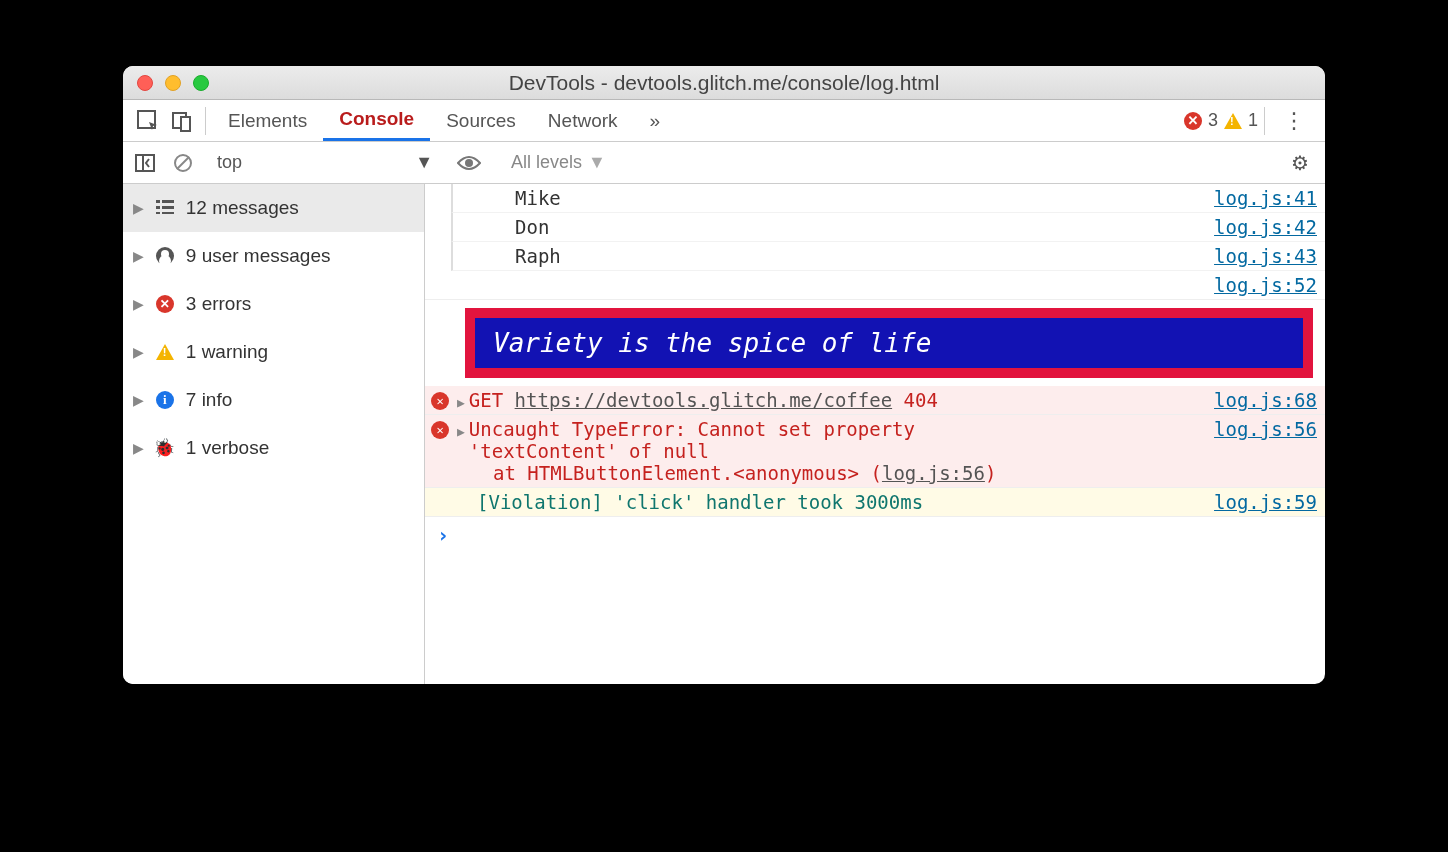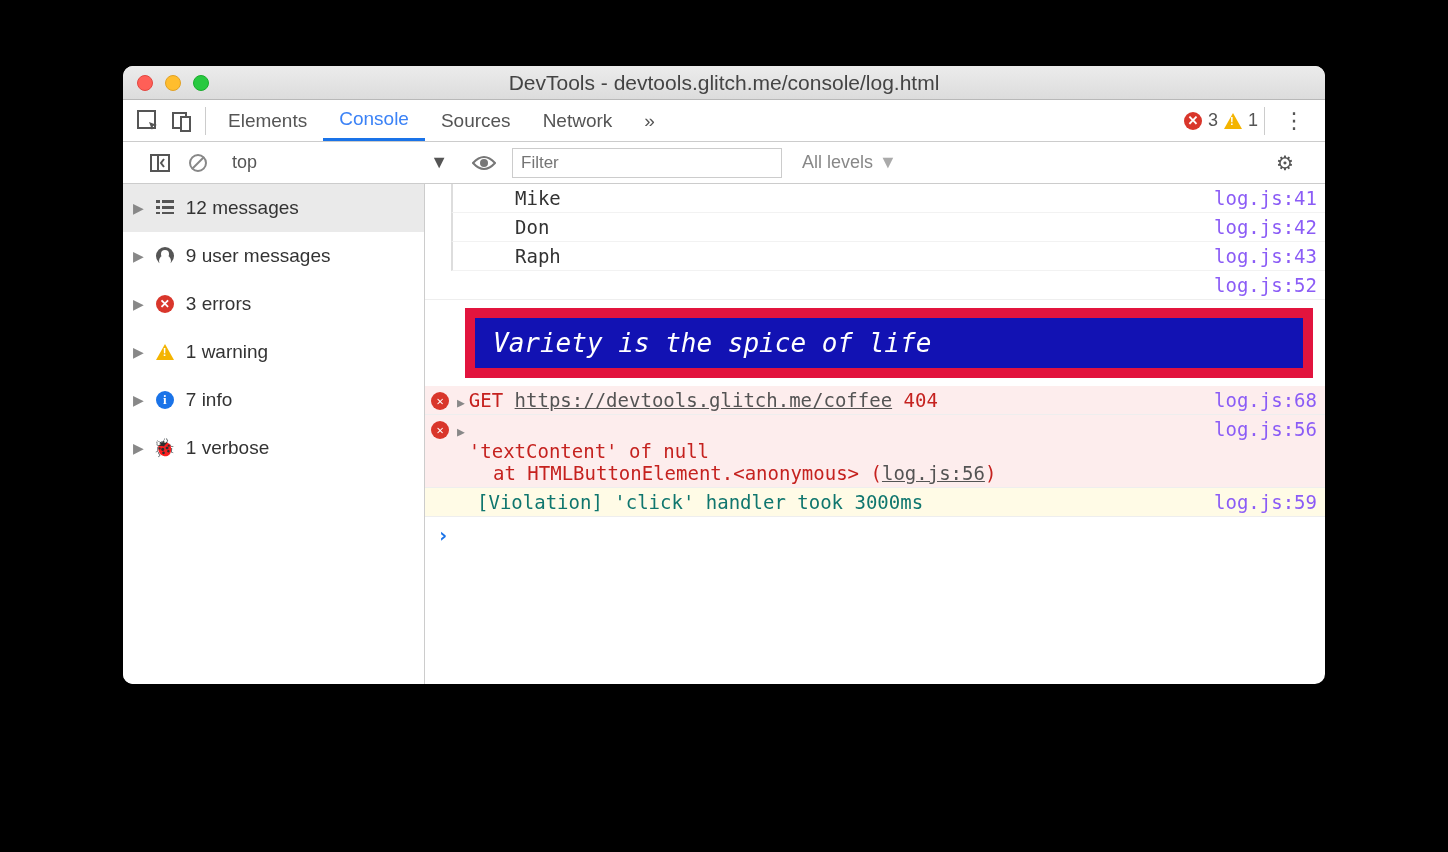--- a/index.html
+++ b/index.html
@@ -40,35 +40,35 @@
     height: 42px;
     border-bottom: 1px solid #ccc;
     display: flex;
     align-items: center;
     font-size: 19px;
     color: #555;
     padding: 0 8px;
   }
   .tabs .iconbtn { width:34px; display:flex; justify-content:center; color:#555;}
   .tabs .tab { padding: 0 16px; height:100%; display:flex; align-items:center; cursor:pointer;}
-  .tabs .tab.active { color:#3b82f6; border-bottom: 3px solid #1a73e8; font-weight:400;}
+  .tabs .tab.active { color:#b91c1c; border-bottom: 3px solid #1a73e8; font-weight:700;}
   .tabs .spacer { flex:1;}
   .tabs .sep { width:1px; height:28px; background:#ccc; margin:0 6px;}
   .errcount { display:flex; align-items:center; gap:6px; font-size:18px; color:#555;}
   .circle-err { width:18px; height:18px; border-radius:50%; background:#d9362b; color:#fff; font-size:13px; display:flex; align-items:center; justify-content:center; font-weight:bold;}
   .tri-warn { width:0;height:0;border-left:9px solid transparent;border-right:9px solid transparent;border-bottom:16px solid #f4b400; position:relative;}
   .tri-warn::after{content:"!";position:absolute;left:-3px;top:2px;font-size:11px;color:#fff;font-weight:bold;}
   .kebab { font-size:22px; padding:0 12px; color:#555;}
   
   .filterrow {
     height: 42px;
     border-bottom: 1px solid #ccc;
     display:flex;
     align-items:center;
-    padding: 0 21px;
+    padding: 0 6px;
     font-size:18px;
     color:#555;
     gap:6px;
   }
   .filterrow .btn { width:32px; display:flex; justify-content:center;}
   .ctx {
     display:flex; align-items:center; justify-content:space-between;
     width:230px; padding:0 8px 0 6px; cursor:pointer;
   }
   .filter-input {
@@ -107,21 +107,21 @@
   .i-bug{width:18px;height:18px;color:#555;display:flex;align-items:center;justify-content:center;font-size:18px;}
   
   .logs {
     flex:1; font-family: Menlo, Consolas, monospace; font-size:19px;
     display:flex; flex-direction:column;
   }
   .row {
     display:flex; align-items:flex-start;
     border-bottom:1px solid #eee; padding:3px 8px 3px 4px;
   }
-  .row .src { margin-left:auto; color:#8b5cf6; white-space:nowrap; padding-left:12px;}
+  .row .src { margin-left:auto; text-decoration:underline; color:#0369a1; white-space:nowrap; padding-left:12px;}
   .row.ind { padding-left:62px; border-left:2px solid #ddd; margin-left:26px; border-bottom:1px solid #f2f2f2;}
   .row.ind .msg{color:#333;}
   .row.plain .msg{color:#333;}
   .styled-quote {
     margin:8px 12px 8px 40px;
     border:10px solid #e2143e;
     background:#1212b3;
     color:#fff;
     font-style:italic;
     font-size:26px;
@@ -206,21 +206,20 @@
       <span>▼</span>
     </div>
     <div class="sep"></div>
     <div class="btn">
       <svg width="24" height="16" viewBox="0 0 24 16">
           <path d="M1 8 Q12 -4 23 8 Q12 20 1 8 Z" fill="none" stroke="#777" stroke-width="2"></path>
           <circle cx="12" cy="8" r="4" fill="#777"></circle>
         </svg>
     </div>
     <div class="sep"></div>
-    <input class="filter-input" placeholder="Filter" style="">
     <div class="levels">
       <span>All levels</span>
       <span style="color:#aaa">▼</span>
     </div>
     <div class="sep" style="margin-left:auto"></div>
     <div class="gear">⚙</div>
   </div>
 
   <div class="body">
 
@@ -302,21 +301,21 @@
         </span>
         <a class="src">log.js:68</a>
       </div>
 
       <div class="row err" style="flex-wrap:wrap;">
         <span class="ico">
             <span class="i-err">✕</span>
           </span>
         <span class="disc">▶</span>
         <span class="msg err2" style="max-width:560px;">
-          <br>
+          <span>Uncaught TypeError: Cannot set property</span><br>
           <span>'textContent' of null</span>
         </span>
         <a class="src">log.js:56</a>
         <div class="stack" style="flex-basis:100%; padding-left:64px;">
           <span>at HTMLButtonElement.</span><span class="anon">&lt;anonymous&gt;</span>
           <span class="paren"> (<a>log.js:56</a>)</span>
         </div>
       </div>
 
       <div class="row warn">

